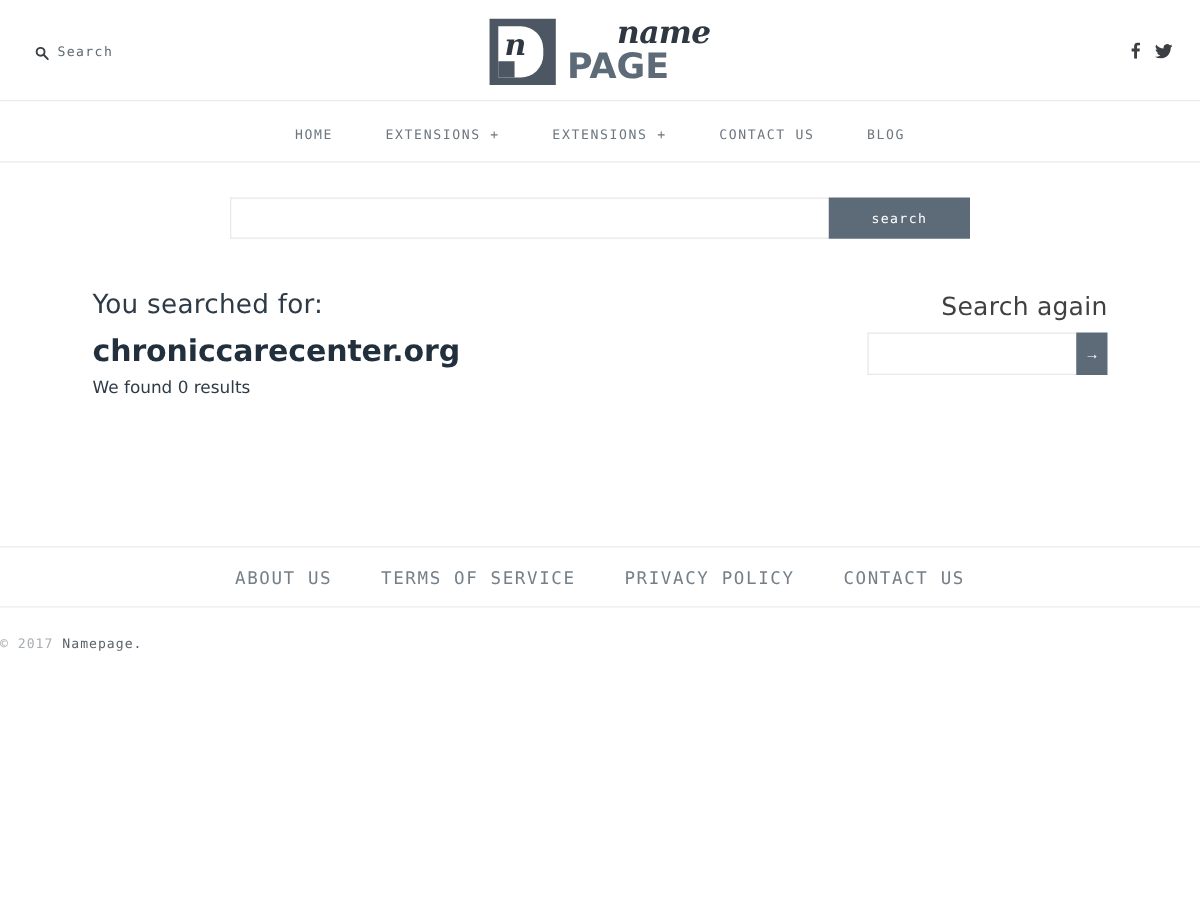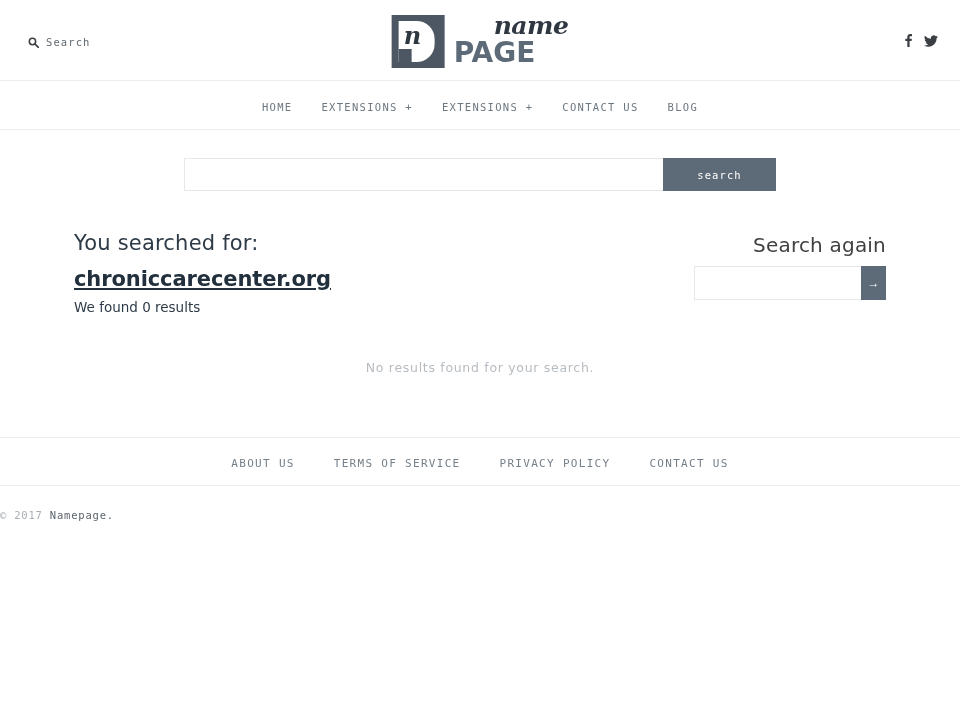--- a/index.html
+++ b/index.html
@@ -121,21 +121,21 @@
     display: flex;
     align-items: center;
     justify-content: center;
   }
   .navbar ul {
     list-style: none;
     margin: 0;
     padding: 0;
     display: flex;
     align-items: center;
-    gap: 29px;
+    gap: 42px;
   }
   .navbar a {
     font-family: "DejaVu Sans Mono", monospace;
     font-size: 10.5px;
     letter-spacing: 1.3px;
     color: #6d7780;
     text-decoration: none;
     white-space: nowrap;
   }
 
@@ -186,27 +186,26 @@
     font-family: "DejaVu Sans", sans-serif;
     font-size: 21px;
     color: #2e3b47;
     font-weight: normal;
     letter-spacing: 0.2px;
     display: block;
     margin-bottom: 15px;
   }
   .searched-for .term {
     font-family: "DejaVu Sans", sans-serif;
-    font-size: 21px;
+    font-size: 24px;
     font-weight: bold;
     color: #22303d;
     letter-spacing: -0.1px;
     display: block;
     margin-bottom: 11px;
-    text-decoration: underline;
   }
   .searched-for .count {
     font-family: "DejaVu Sans", sans-serif;
     font-size: 13.5px;
     color: #2e3b47;
     display: block;
   }
 
   .search-again { width: 192px; }
   .search-again h3 {
@@ -267,21 +266,21 @@
   }
   .footer-nav ul {
     list-style: none;
     margin: 0;
     padding: 0;
     display: flex;
     gap: 39px;
   }
   .footer-nav a {
     font-family: "DejaVu Sans Mono", monospace;
-    font-size: 11px;
+    font-size: 14px;
     letter-spacing: 1.3px;
     color: #757f88;
     text-decoration: none;
     white-space: nowrap;
   }
   .copyright {
     position: absolute;
     left: 0;
     top: 509px;
     width: 960px;
@@ -361,21 +360,20 @@
 
     <div class="search-again">
       <h3>Search again</h3>
       <form class="mini-search">
         <input type="text" placeholder="" style="">
         <button type="submit">→</button>
       </form>
     </div>
   </div>
 
-  <div class="no-results">No results found for your search.</div>
 
   <div class="footer-nav">
     <ul>
       <li><a href="#">ABOUT US</a></li>
       <li><a href="#">TERMS OF SERVICE</a></li>
       <li><a href="#">PRIVACY POLICY</a></li>
       <li><a href="#">CONTACT US</a></li>
     </ul>
   </div>
 

